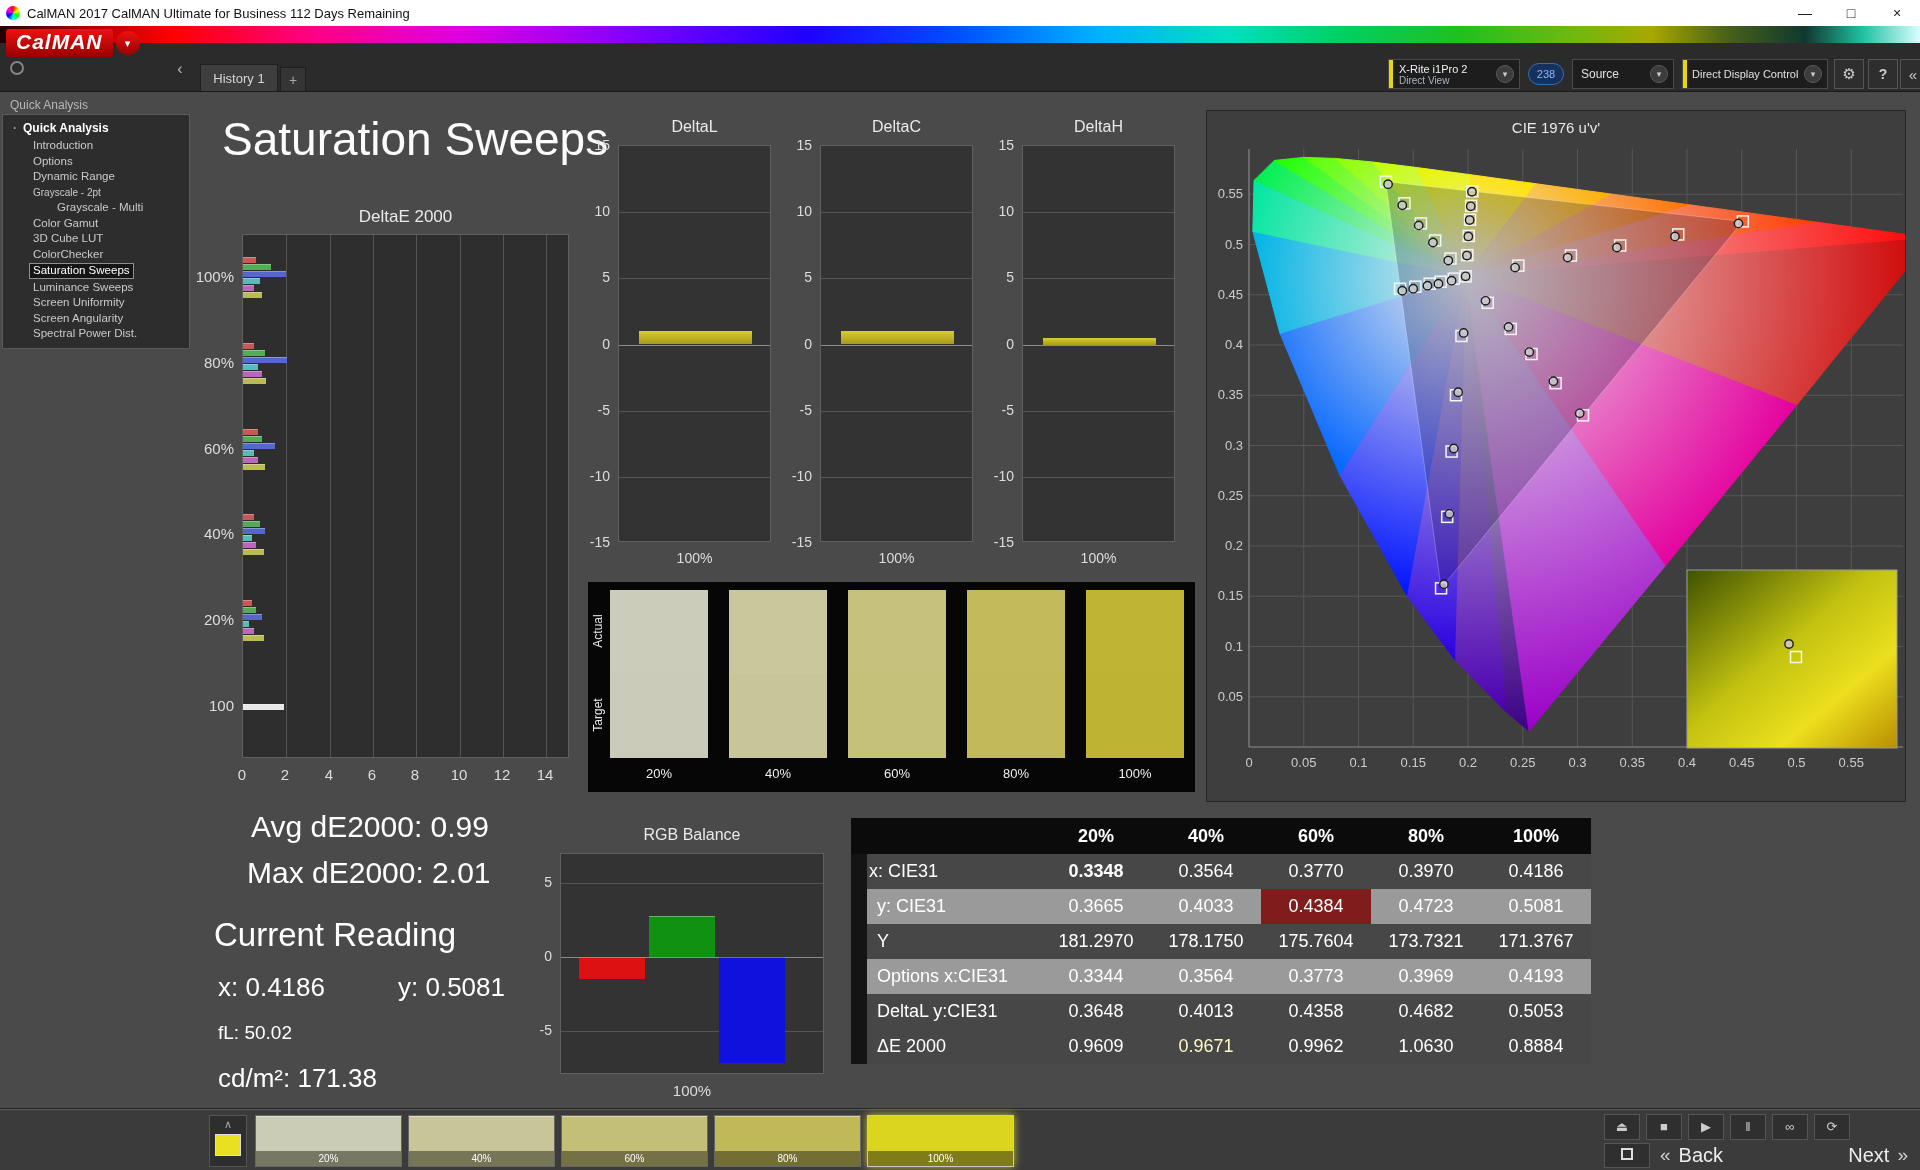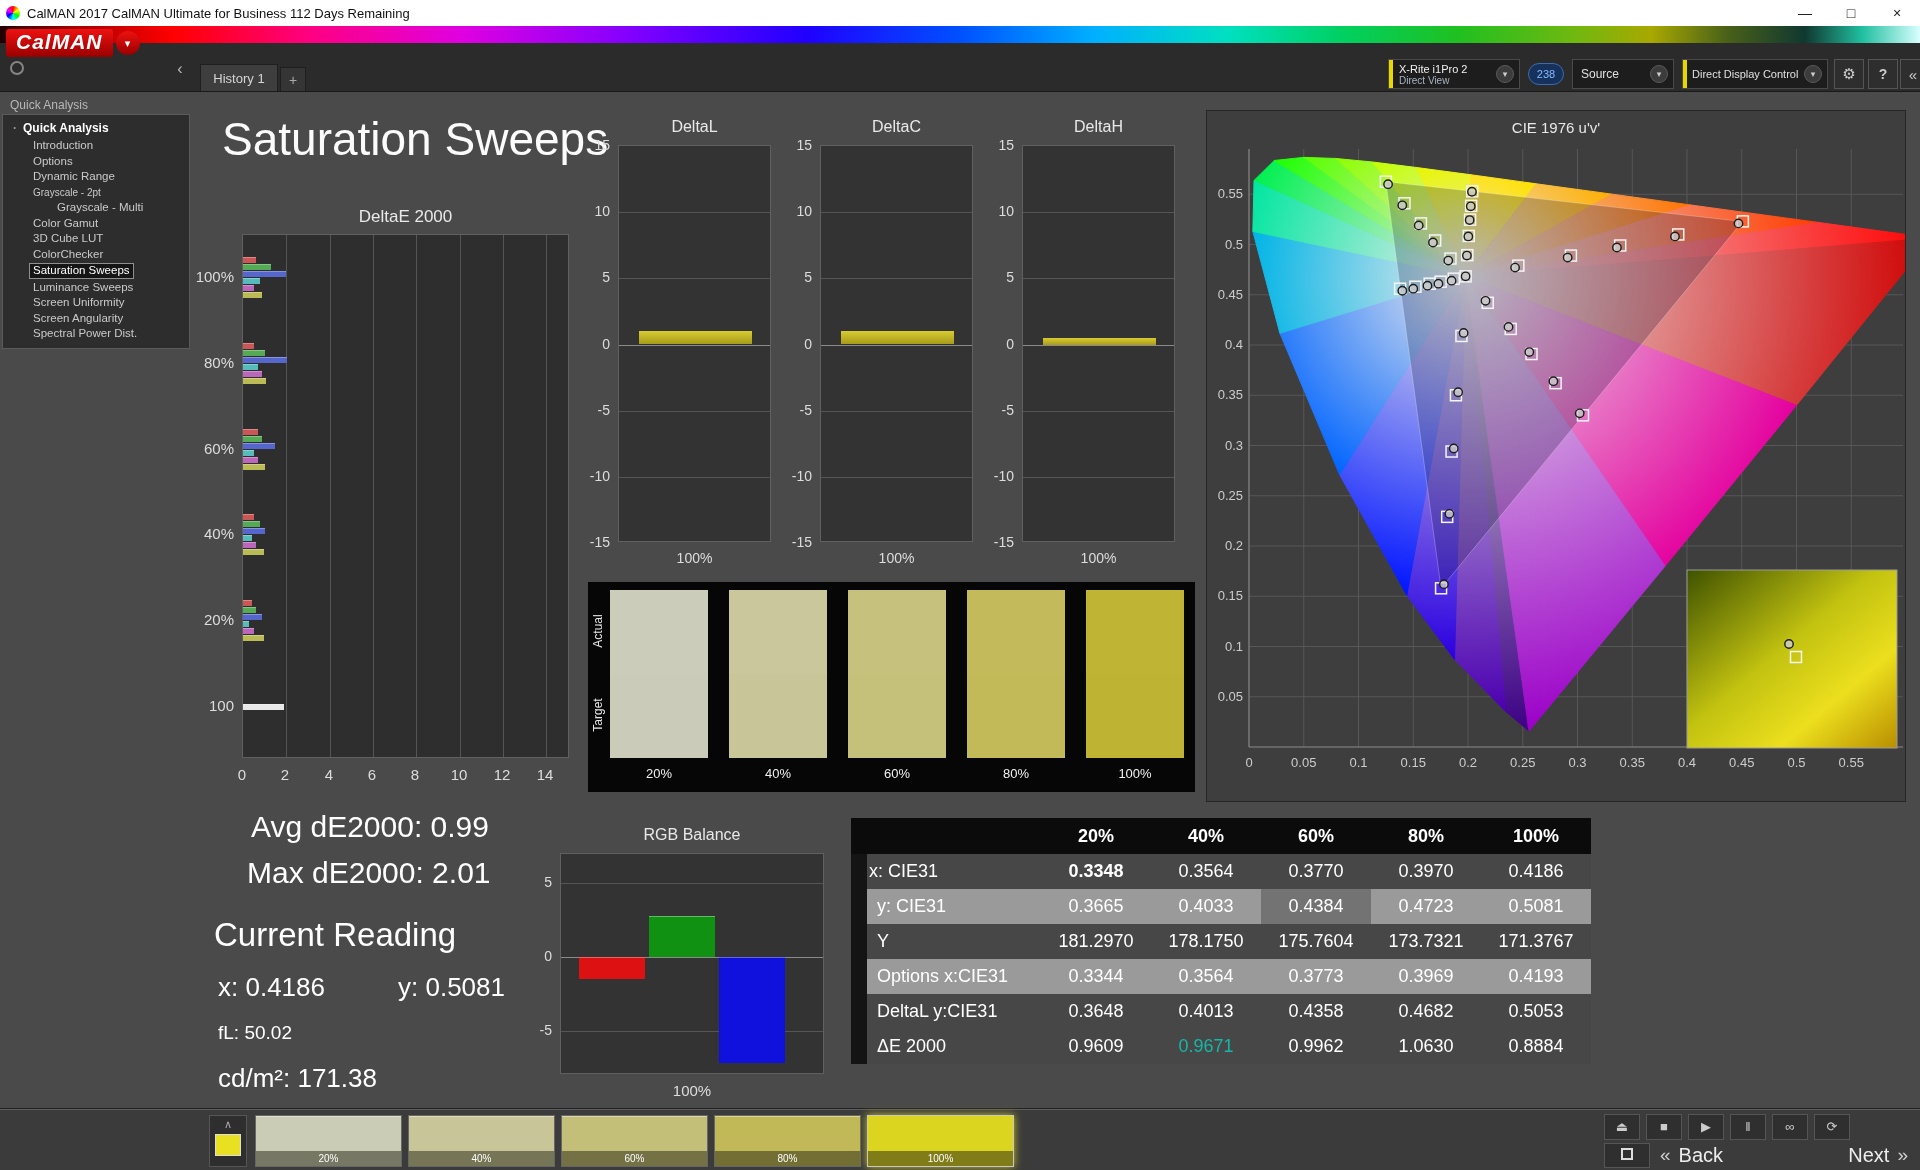--- a/index.html
+++ b/index.html
@@ -532,21 +532,21 @@
       <div style="width: 110px; display: flex; align-items: center; justify-content: center; background: rgb(71, 71, 71); color: rgb(255, 255, 255); font-size: 18px;">0.3564</div>
       <div style="width: 110px; display: flex; align-items: center; justify-content: center; background: rgb(71, 71, 71); color: rgb(255, 255, 255); font-size: 18px;">0.3770</div>
       <div style="width: 110px; display: flex; align-items: center; justify-content: center; background: rgb(71, 71, 71); color: rgb(255, 255, 255); font-size: 18px;">0.3970</div>
       <div style="width: 110px; display: flex; align-items: center; justify-content: center; background: rgb(71, 71, 71); color: rgb(255, 255, 255); font-size: 18px;">0.4186</div>
     </div>
     <div style="display: flex; height: 35px;">
       <div style="width: 16px; background: rgb(20, 20, 20);"></div>
       <div style="width: 174px; display: flex; align-items: center; padding-left: 10px; background: rgb(154, 154, 154); color: rgb(255, 255, 255); font-size: 18px;">y: CIE31</div>
       <div style="width: 110px; display: flex; align-items: center; justify-content: center; background: rgb(154, 154, 154); color: rgb(255, 255, 255); font-size: 18px;">0.3665</div>
       <div style="width: 110px; display: flex; align-items: center; justify-content: center; background: rgb(154, 154, 154); color: rgb(255, 255, 255); font-size: 18px;">0.4033</div>
-      <div style="width: 110px; display: flex; align-items: center; justify-content: center; background: #737373; color: rgb(255, 255, 255); font-size: 18px;">0.4384</div>
+      <div style="width: 110px; display: flex; align-items: center; justify-content: center; background: #7f1d1d; color: rgb(255, 255, 255); font-size: 18px;">0.4384</div>
       <div style="width: 110px; display: flex; align-items: center; justify-content: center; background: rgb(154, 154, 154); color: rgb(255, 255, 255); font-size: 18px;">0.4723</div>
       <div style="width: 110px; display: flex; align-items: center; justify-content: center; background: rgb(154, 154, 154); color: rgb(255, 255, 255); font-size: 18px;">0.5081</div>
     </div>
     <div style="display: flex; height: 35px;">
       <div style="width: 16px; background: rgb(20, 20, 20);"></div>
       <div style="width: 174px; display: flex; align-items: center; padding-left: 10px; background: rgb(71, 71, 71); color: rgb(255, 255, 255); font-size: 18px;">Y</div>
       <div style="width: 110px; display: flex; align-items: center; justify-content: center; background: rgb(71, 71, 71); color: rgb(255, 255, 255); font-size: 18px;">181.2970</div>
       <div style="width: 110px; display: flex; align-items: center; justify-content: center; background: rgb(71, 71, 71); color: rgb(255, 255, 255); font-size: 18px;">178.1750</div>
       <div style="width: 110px; display: flex; align-items: center; justify-content: center; background: rgb(71, 71, 71); color: rgb(255, 255, 255); font-size: 18px;">175.7604</div>
       <div style="width: 110px; display: flex; align-items: center; justify-content: center; background: rgb(71, 71, 71); color: rgb(255, 255, 255); font-size: 18px;">173.7321</div>
@@ -567,21 +567,21 @@
       <div style="width: 110px; display: flex; align-items: center; justify-content: center; background: rgb(71, 71, 71); color: rgb(255, 255, 255); font-size: 18px;">0.3648</div>
       <div style="width: 110px; display: flex; align-items: center; justify-content: center; background: rgb(71, 71, 71); color: rgb(255, 255, 255); font-size: 18px;">0.4013</div>
       <div style="width: 110px; display: flex; align-items: center; justify-content: center; background: rgb(71, 71, 71); color: rgb(255, 255, 255); font-size: 18px;">0.4358</div>
       <div style="width: 110px; display: flex; align-items: center; justify-content: center; background: rgb(71, 71, 71); color: rgb(255, 255, 255); font-size: 18px;">0.4682</div>
       <div style="width: 110px; display: flex; align-items: center; justify-content: center; background: rgb(71, 71, 71); color: rgb(255, 255, 255); font-size: 18px;">0.5053</div>
     </div>
     <div style="display: flex; height: 35px;">
       <div style="width: 16px; background: rgb(20, 20, 20);"></div>
       <div style="width: 174px; display: flex; align-items: center; padding-left: 10px; background: rgb(71, 71, 71); color: rgb(255, 255, 255); font-size: 18px;">ΔE 2000</div>
       <div style="width: 110px; display: flex; align-items: center; justify-content: center; background: rgb(71, 71, 71); color: rgb(255, 255, 255); font-size: 18px;">0.9609</div>
-      <div style="width: 110px; display: flex; align-items: center; justify-content: center; background: rgb(71, 71, 71); color: #14b8a6; font-size: 18px;">0.9671</div>
+      <div style="width: 110px; display: flex; align-items: center; justify-content: center; background: rgb(71, 71, 71); color: #fef9c3; font-size: 18px;">0.9671</div>
       <div style="width: 110px; display: flex; align-items: center; justify-content: center; background: rgb(71, 71, 71); color: rgb(255, 255, 255); font-size: 18px;">0.9962</div>
       <div style="width: 110px; display: flex; align-items: center; justify-content: center; background: rgb(71, 71, 71); color: rgb(255, 255, 255); font-size: 18px;">1.0630</div>
       <div style="width: 110px; display: flex; align-items: center; justify-content: center; background: rgb(71, 71, 71); color: rgb(255, 255, 255); font-size: 18px;">0.8884</div>
     </div>
   </div>
 <div id="bottombar">
     <div style="position: absolute; left: 209px; top: 6px; width: 38px; height: 52px; background: rgb(46, 46, 46); border: 1px solid rgb(85, 85, 85);">
       <div style="text-align: center; font-size: 11px; color: rgb(170, 170, 170); height: 16px; line-height: 16px;">∧</div>
       <div style="margin: 2px auto 0px; width: 26px; height: 22px; background: rgb(232, 224, 32); border: 1px solid rgb(221, 221, 221);"></div>
     </div>

